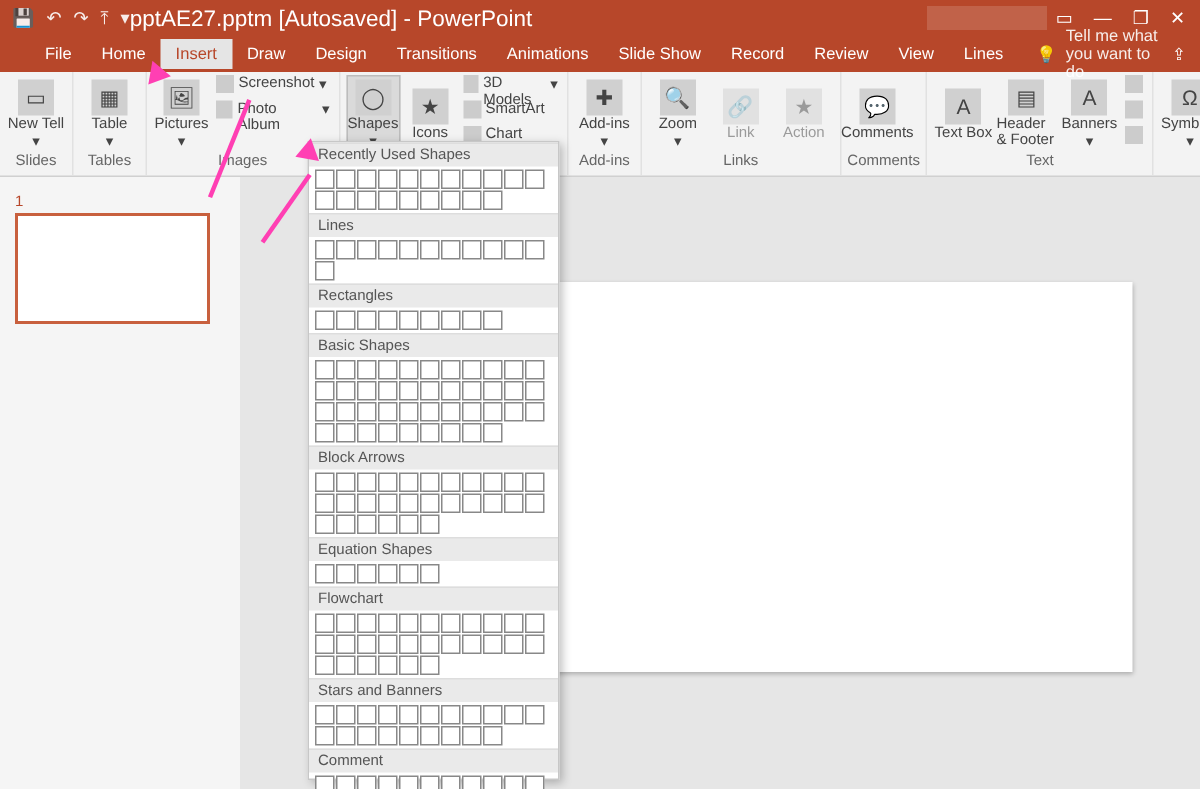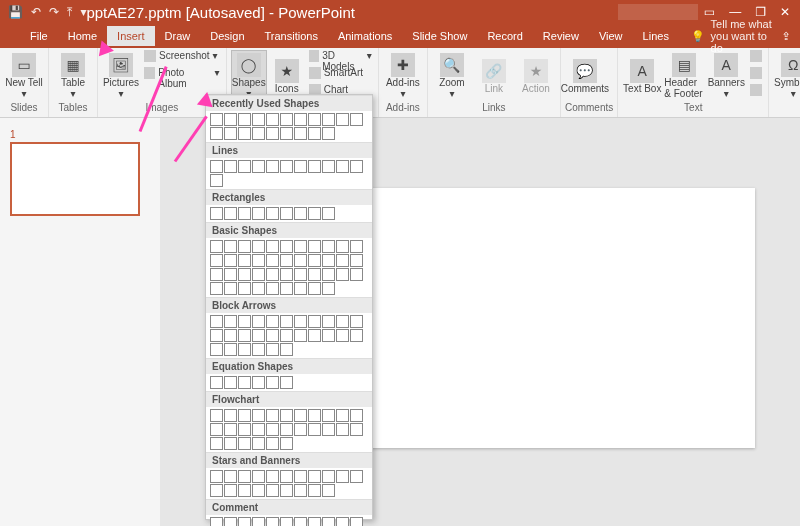--- a/index.html
+++ b/index.html
@@ -26,21 +26,21 @@
   .smallbtn { display:flex; align-items:flex-start; gap:3px; height:16px; font-size:10px; cursor:pointer; padding:0 2px;}
   .smallbtn .si { width:12px; height:12px; background:#ccc; display:inline-block; }
   .workspace { position:relative; height:408px; display:flex; }
   .thumbpane { width:160px; background:#f5f5f5; padding:10px; }
   .slidenum { font-size:10px; color:#b7472a; }
   .thumb { width:130px; height:74px; background:#fff; border:2px solid #c8603e; margin-top:2px; }
   .editor { flex:1; background:#e6e6e6; position:relative; }
   .canvas { position:absolute; left:200px; top:70px; width:395px; height:260px; background:#fff; box-shadow:0 1px 3px rgba(0,0,0,.25); }
   
   .gallery { position:absolute; left:205px; top:94px; width:168px; background:#fff; border:1px solid #c7c7c7; box-shadow:2px 2px 6px rgba(0,0,0,.25); font-size:10px; max-height:426px; }
-  .gcat { background:#eaeaea; padding:2px 6px; font-weight:700; color:#555; border-top:1px solid #ddd; font-size:10px;}
+  .gcat { background:#eaeaea; padding:2px 6px; font-weight:400; color:#555; border-top:1px solid #ddd; font-size:10px;}
   .grow { display:flex; flex-wrap:wrap; padding:2px 4px; gap:1px; }
   .gshape { width:13px; height:13px; border:1px solid #888; background:#fff; font-size:9px; line-height:11px; text-align:center; color:#666; }
   .arrowline { position:absolute; background:#ff3fb3; height:3px; transform-origin:left center; z-index:50; }
   .arrowhead { position:absolute; width:0;height:0; border-left:8px solid transparent;border-right:8px solid transparent;border-bottom:14px solid #ff3fb3; z-index:50;}
 </style>
 </head>
 <body>
 
 <div class="titlebar">
   <div class="qat">

